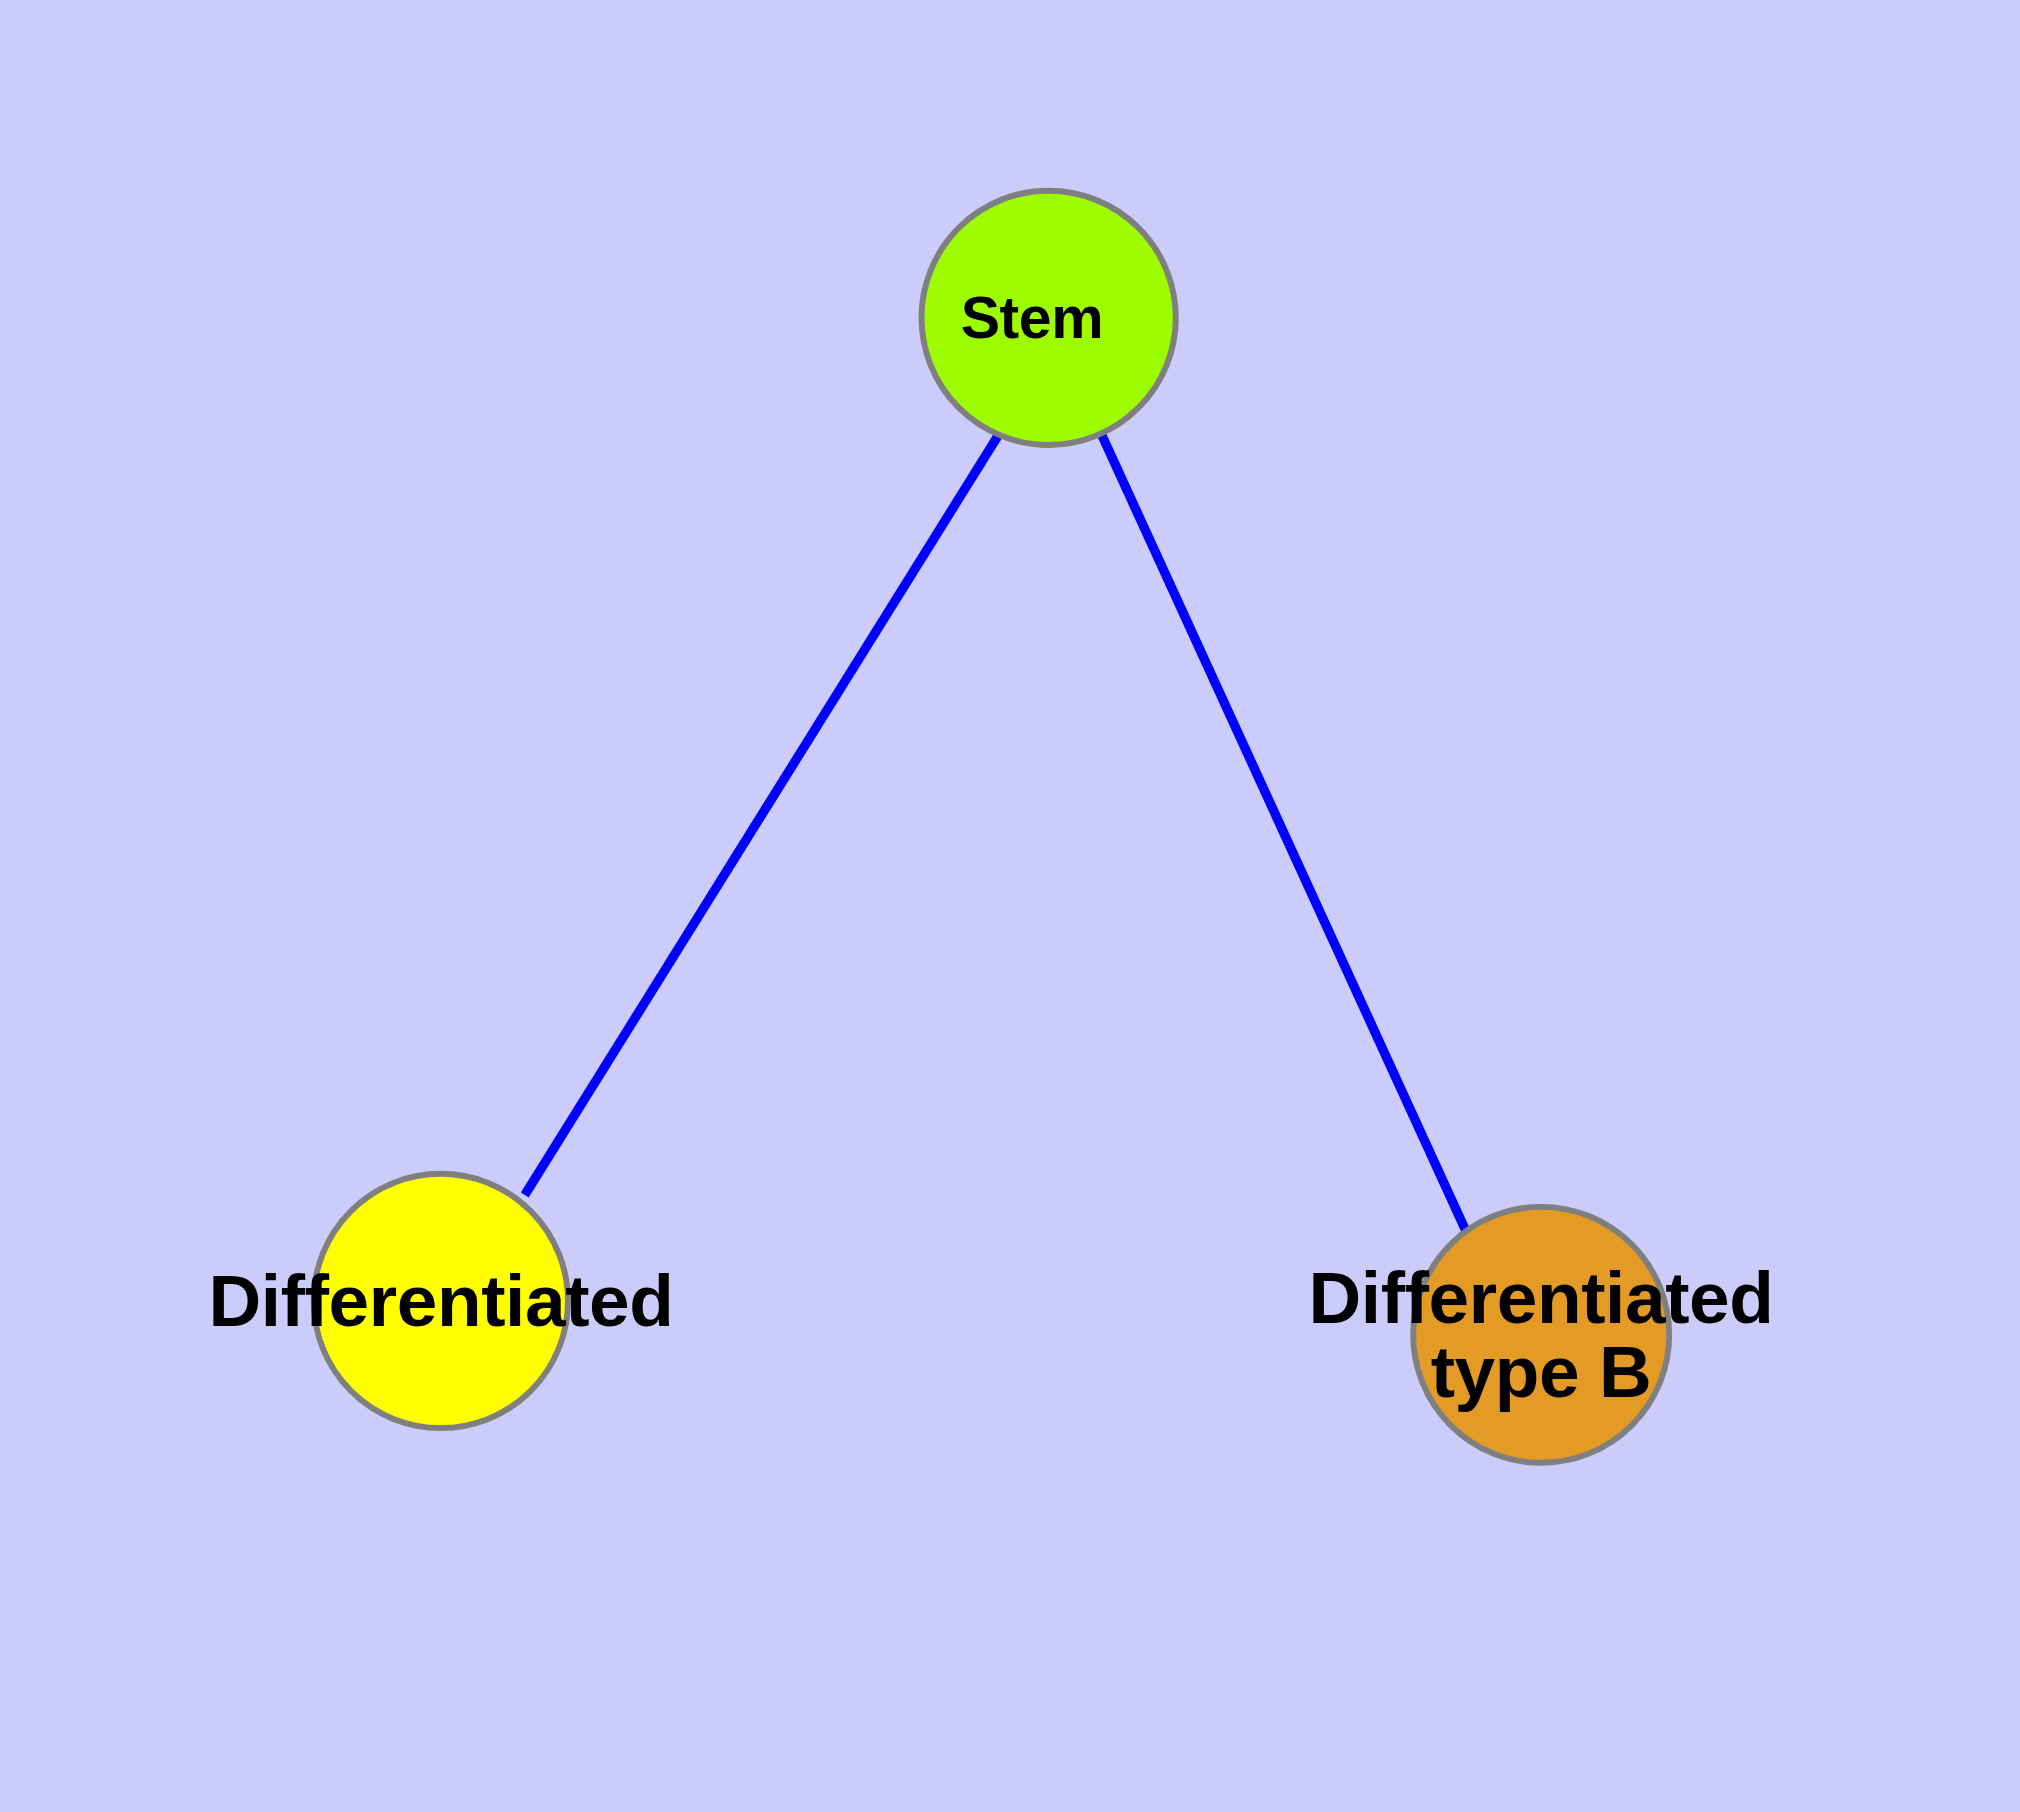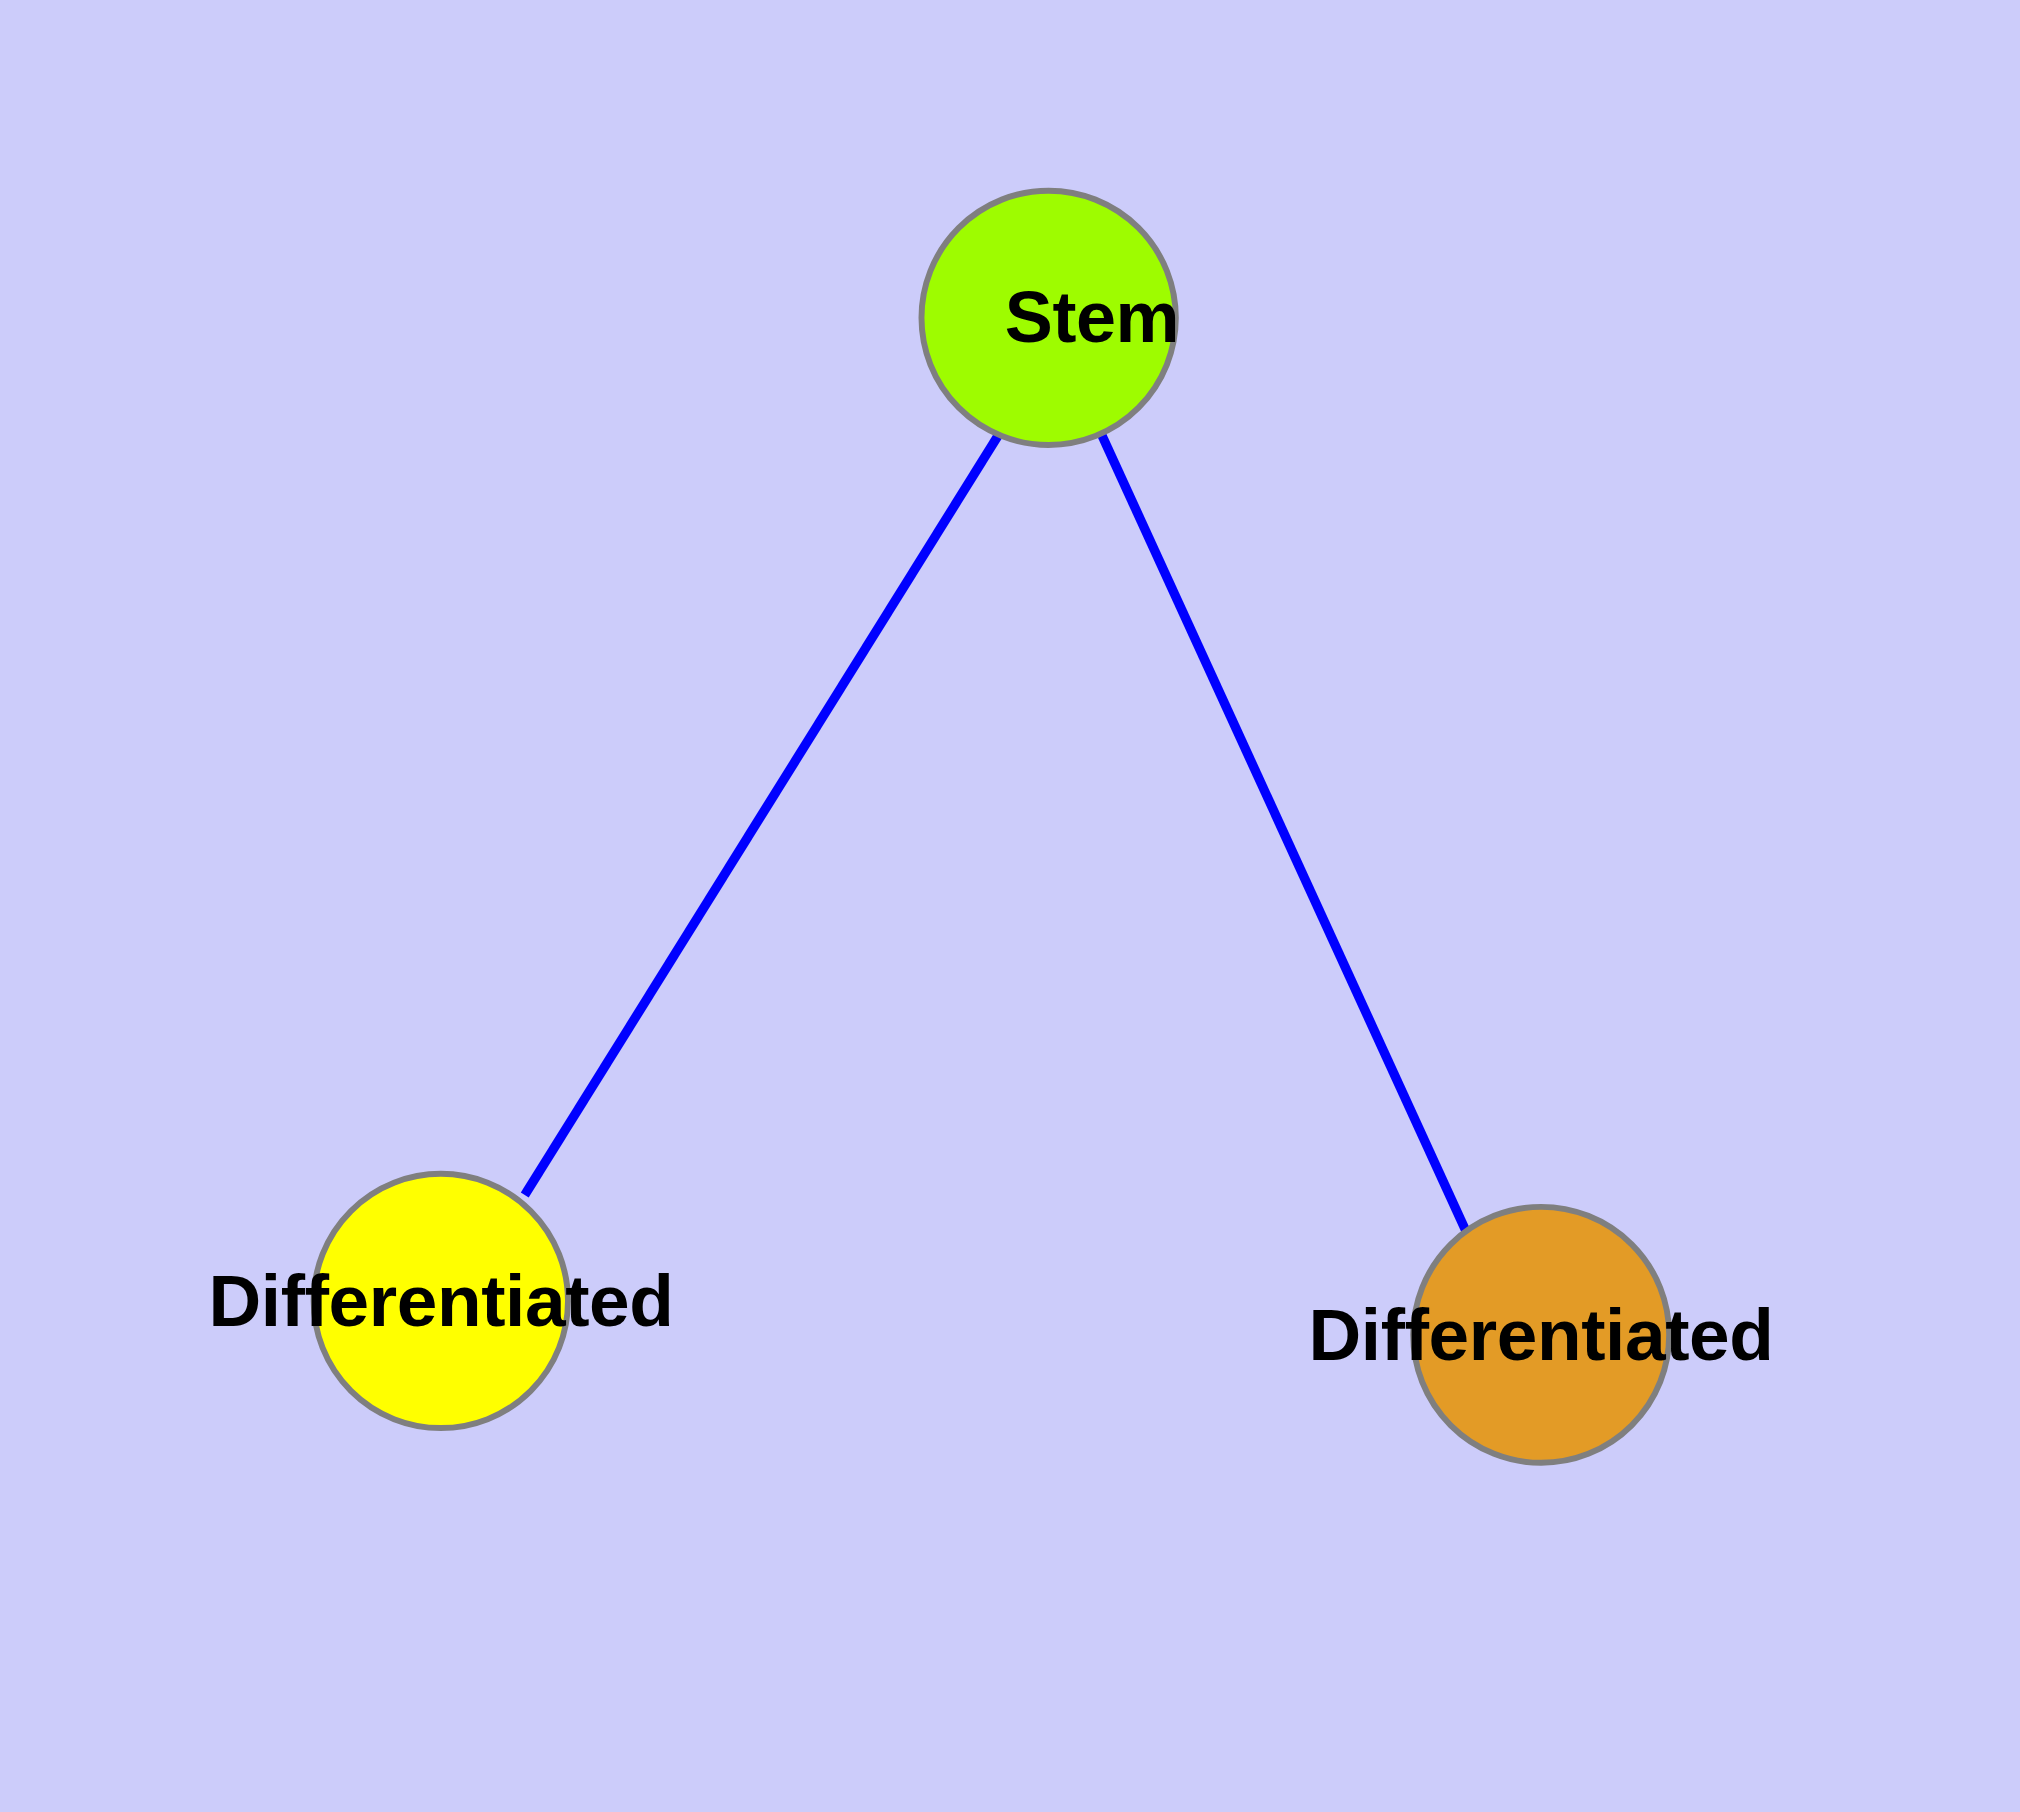--- a/index.html
+++ b/index.html
@@ -56,25 +56,26 @@
         <line x1="1300" y1="514" x2="1729" y2="1452" stroke="#0000ff" stroke-width="11" stroke-linecap="butt"></line>
       </g>
     <g id="nodes-layer">
         <circle cx="1237" cy="375" r="150" fill="#9efc00" stroke="#7f7f7f" stroke-width="7"></circle>
         <circle cx="520" cy="1535" r="150" fill="#ffff00" stroke="#7f7f7f" stroke-width="7"></circle>
         <circle cx="1818" cy="1575" r="151" fill="#e39b26" stroke="#7f7f7f" stroke-width="7"></circle>
       </g>
   </svg>
 
   <div id="labels-layer">
-      <div class="node-label" style="left: 1092px; top: 318px; font-size: 72px;">
+      <div class="node-label" style="left: 1032px; top: 318px; font-size: 59px;">
         <span class="label-line">Stem</span>
       </div>
       <div class="node-label" style="left: 441px; top: 1301px; font-size: 73px;">
         <span class="label-line">Differentiated</span>
       </div>
       <div class="node-label" style="left: 1541px; top: 1335px; font-size: 73px;">
         <span class="label-line">Differentiated</span>
+        <span class="label-line">type B</span>
       </div>
     </div>
 
 </div>
 
 
 </body></html>

